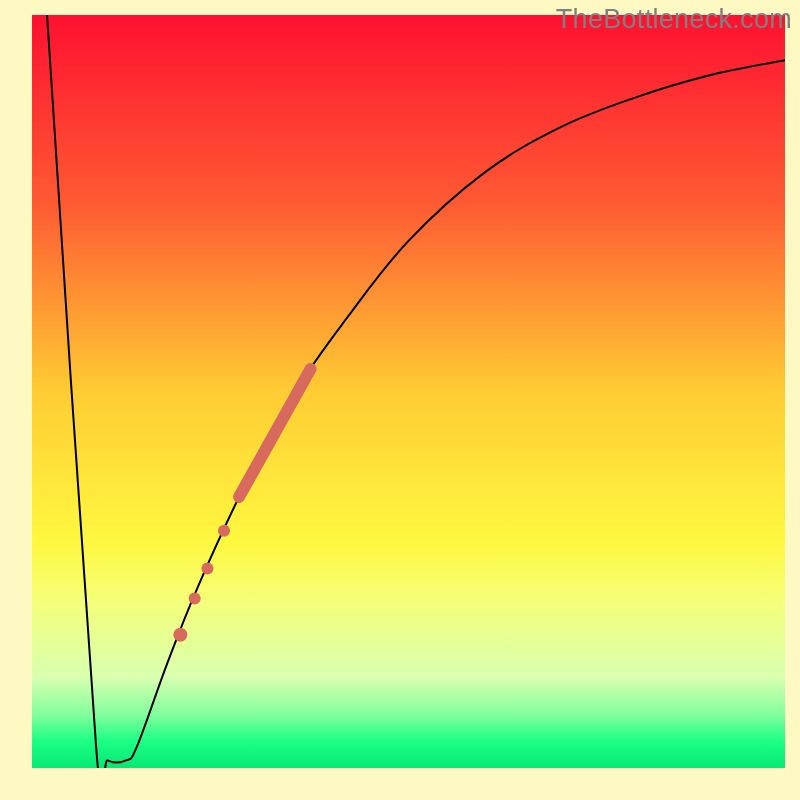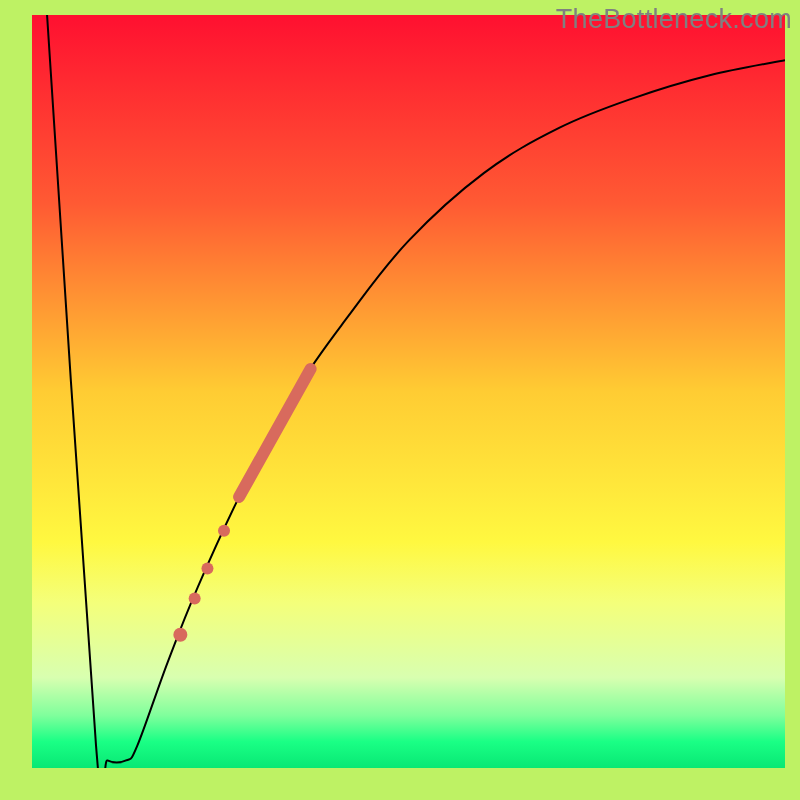--- a/index.html
+++ b/index.html
@@ -4,21 +4,21 @@
 <style>
   body {
     margin: 0;
     padding: 0;
     background: #fff;
   }
   .chart-container {
     width: 800px;
     height: 800px;
     position: relative;
-    background: #bef264;
+    background: #fef9c3;
   }
   .plot-area {
     position: absolute;
     box-sizing: border-box;
   }
   .watermark {
     position: absolute;
     top: 4px;
     right: 8px;
     font-family: Arial, Helvetica, sans-serif;

